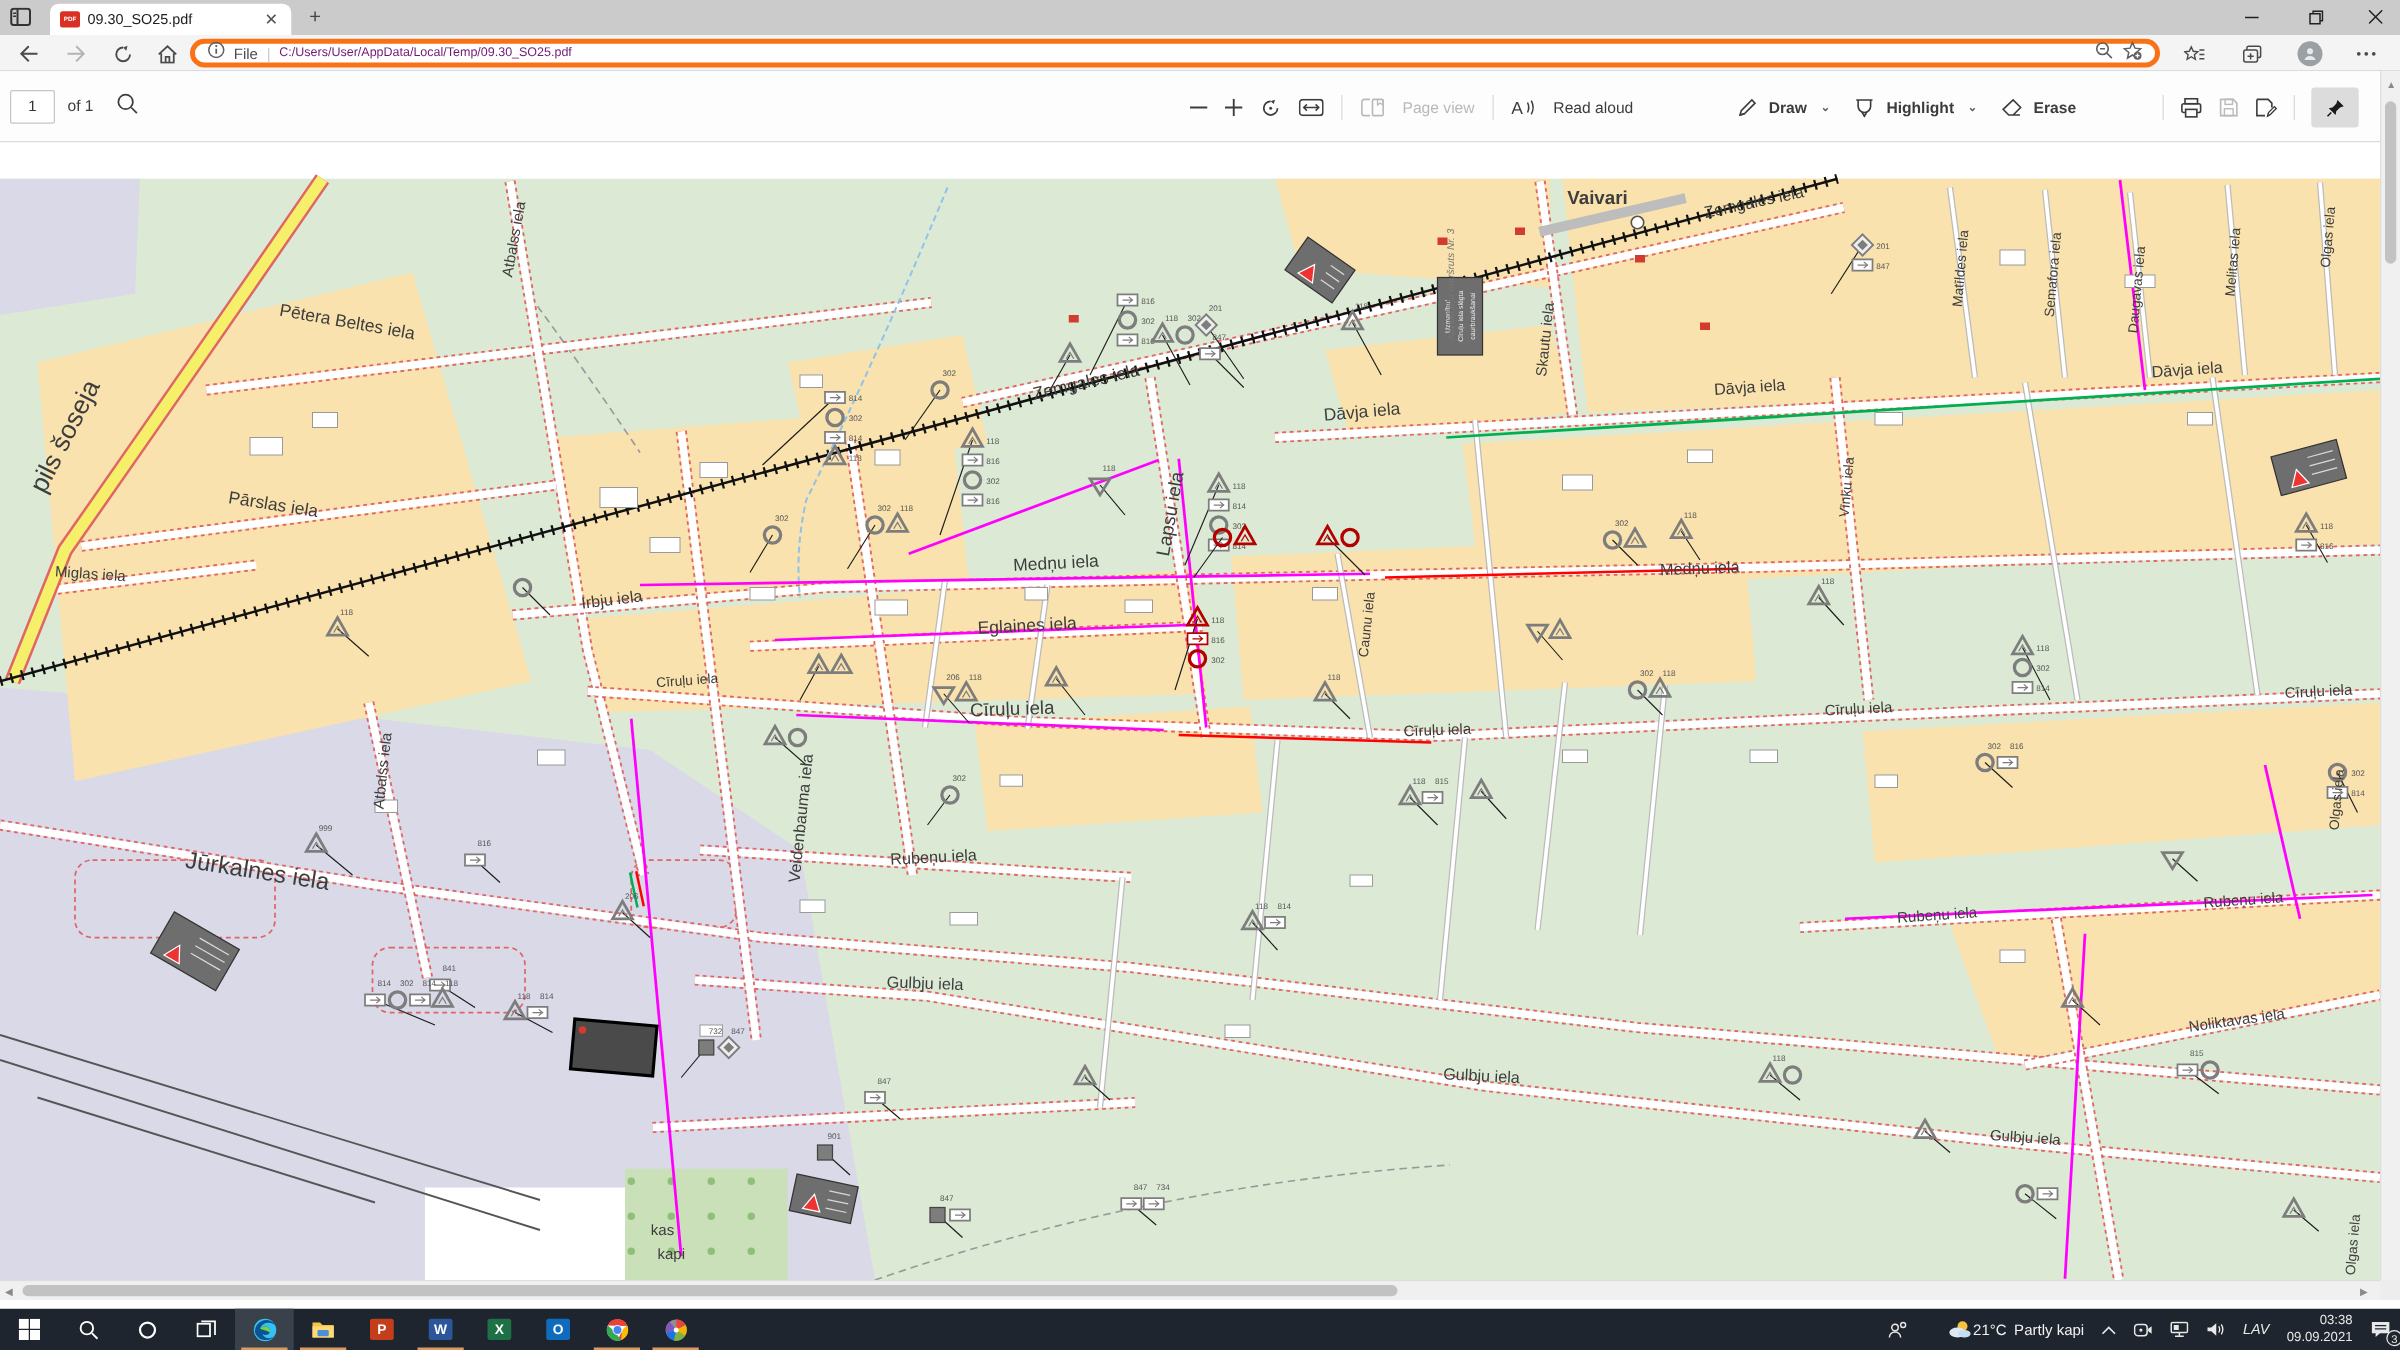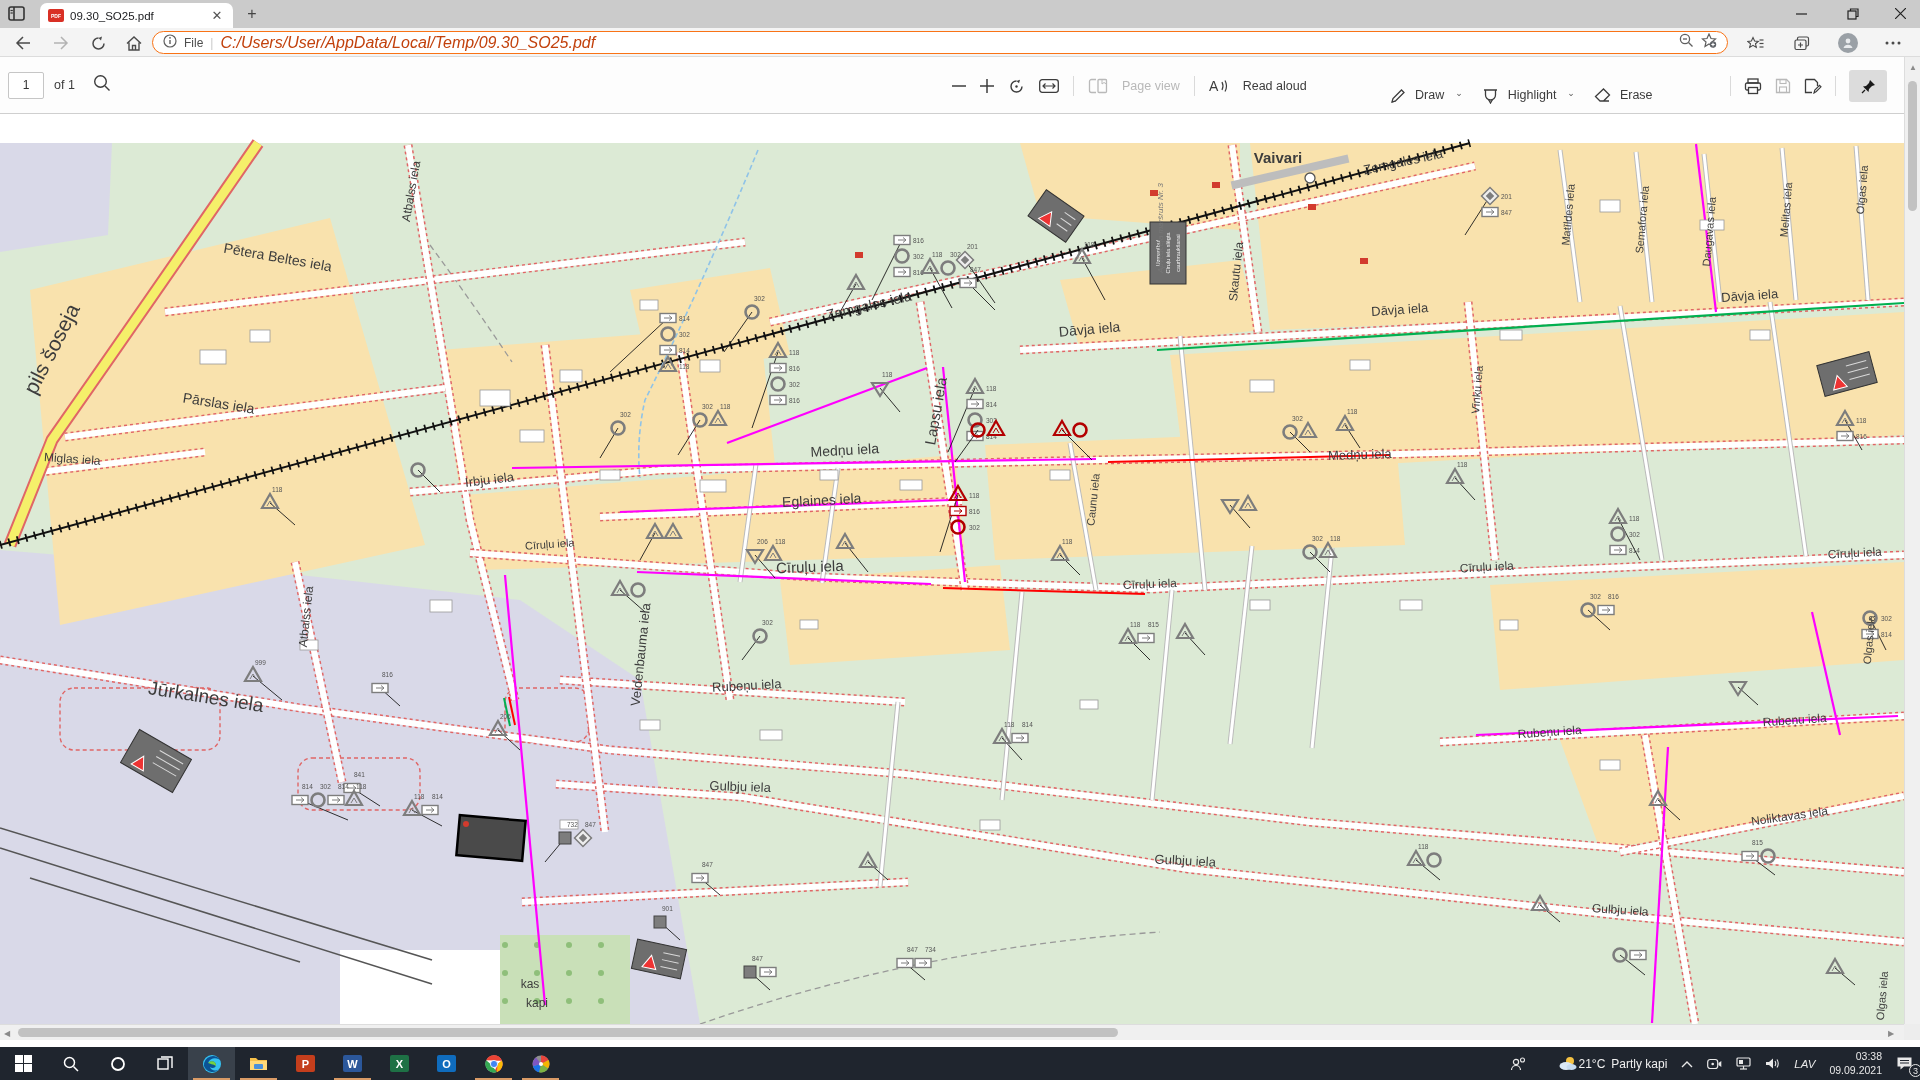--- a/index.html
+++ b/index.html
@@ -10,39 +10,39 @@
   #vtabs-btn{position:absolute;left:8px;top:6px;width:20px;height:17px;color:#333;}
   .tab{position:absolute;left:40px;top:3px;width:193px;height:25px;background:#fff;border-radius:7px 7px 0 0;display:flex;align-items:center;padding:0 8px;gap:6px;}
   .pdfico{width:16px;height:13px;background:#d93025;color:#fff;font-size:5px;font-weight:bold;display:flex;align-items:center;justify-content:center;border-radius:2px;flex:none;}
   .tab-title{font-size:11.5px;color:#202124;flex:1;white-space:nowrap;overflow:hidden;}
   .tab-close{color:#555;font-size:13px;width:16px;text-align:center;cursor:default;}
   #newtab{position:absolute;left:243px;top:6px;width:18px;height:18px;color:#444;font-size:16px;line-height:16px;text-align:center;}
   .winbtn{position:absolute;top:0;width:30px;height:27px;display:flex;align-items:center;justify-content:center;color:#222;}
   #addrbar{position:absolute;left:0;top:28px;width:1920px;height:29px;background:#f4f4f4;border-bottom:1px solid #dcdcdc;}
   .navico{position:absolute;top:4px;width:22px;height:22px;display:flex;align-items:center;justify-content:center;color:#4a4a4a;}
   .navico.dis{color:#b3b3b3;}
-  #urlpill{position:absolute;left:152px;top:3px;width:1576px;height:23px;background:#fff;border:1px solid #f97316;border-radius:12px;display:flex;align-items:center;padding:0 10px;gap:7px;}
+  #urlpill{position:absolute;left:152px;top:3px;width:1576px;height:23px;background:#fff;border:4px solid #f97316;border-radius:12px;display:flex;align-items:center;padding:0 10px;gap:7px;}
   #urlpill .sep{color:#c9c9c9;font-size:12px;}
   #addr-prefix{font-size:12px;color:#4d4d4d;}
-  #addr-url{font-size:16px;color:#c2410c;flex:1;white-space:nowrap;overflow:hidden;font-style:italic;}
+  #addr-url{font-size:10px;color:#701a75;flex:1;white-space:nowrap;overflow:hidden;}
   .pill-ico{color:#5f5f5f;flex:none;}
   .addr-right{position:absolute;top:4px;width:22px;height:22px;display:flex;align-items:center;justify-content:center;color:#4a4a4a;}
   #avatar{position:absolute;left:1838px;top:5px;width:20px;height:20px;border-radius:50%;background:#9aa0a6;display:flex;align-items:center;justify-content:center;color:#e8eaed;}
   
   #pdfbar{position:absolute;left:0;top:57px;width:1904px;height:57px;background:#fdfdfd;border-bottom:1px solid #cfcfcf;}
   #pagebox{position:absolute;left:8px;top:15px;width:36px;height:27px;border:1px solid #c6c6c6;background:#fff;font-size:12px;color:#333;text-align:center;line-height:25px;border-radius:2px;}
   #pageof{position:absolute;left:54px;top:21px;font-size:12.5px;color:#3c3c3c;}
   .tbi{display:flex;align-items:center;justify-content:center;color:#3c3c3c;}
   .tbi.dis{color:#b9b9b9;}
   .tbtxt{font-size:12.5px;color:#3c3c3c;}
   .tbtxt.dis{color:#b9b9b9;}
   .tbsep{width:1px;height:20px;background:#dadada;}
   #grp-search{position:absolute;left:93px;top:17px;}
   #grp-center{position:absolute;left:952px;top:14px;height:30px;display:flex;align-items:center;gap:14px;}
-  #grp-annot{position:absolute;left:1390px;top:31px;height:30px;display:flex;align-items:flex-start;gap:9px;}
+  #grp-annot{position:absolute;left:1390px;top:14px;height:30px;display:flex;align-items:center;gap:9px;font-weight:bold;}
   #grp-right{position:absolute;left:1730px;top:14px;height:30px;display:flex;align-items:center;gap:13px;}
   #pinwrap{background:#dcdcdc;border-radius:3px;width:38px;height:32px;display:flex;align-items:center;justify-content:center;color:#1a1a1a;}
   .chev{font-size:9px;color:#555;margin-left:2px;}
   
   #vscroll{position:absolute;left:1904px;top:57px;width:16px;height:983px;background:#f0f0f0;border-left:1px solid #ddd;}
   #vthumb{position:absolute;left:3px;top:24px;width:9px;height:130px;background:#c2c2c2;border-radius:5px;}
   #hscroll{position:absolute;left:0;top:1024px;width:1904px;height:16px;background:#f0f0f0;border-top:1px solid #ddd;}
   #hthumb{position:absolute;left:18px;top:3px;width:1100px;height:9px;background:#c2c2c2;border-radius:5px;}
   .scrarr{position:absolute;font-size:8px;color:#8a8a8a;}
   #corner{position:absolute;left:1904px;top:1024px;width:16px;height:16px;background:#ededed;}

